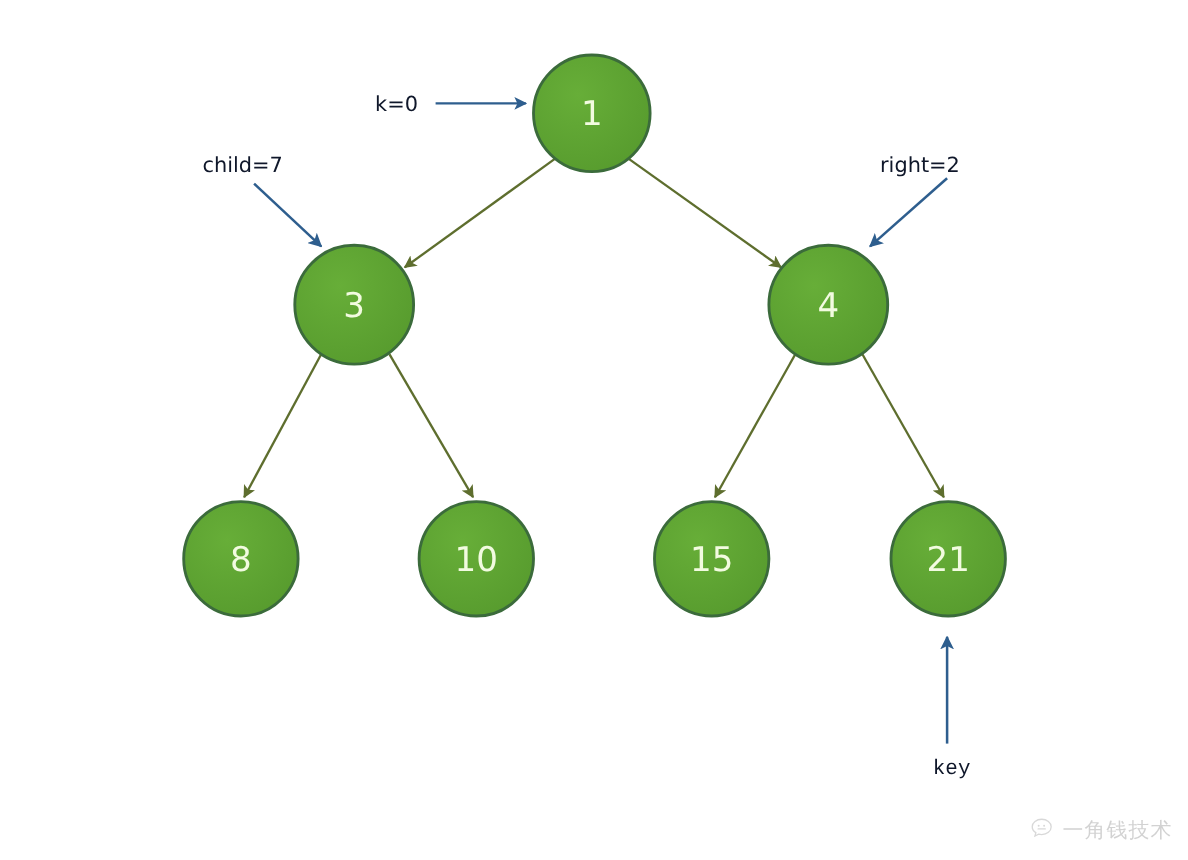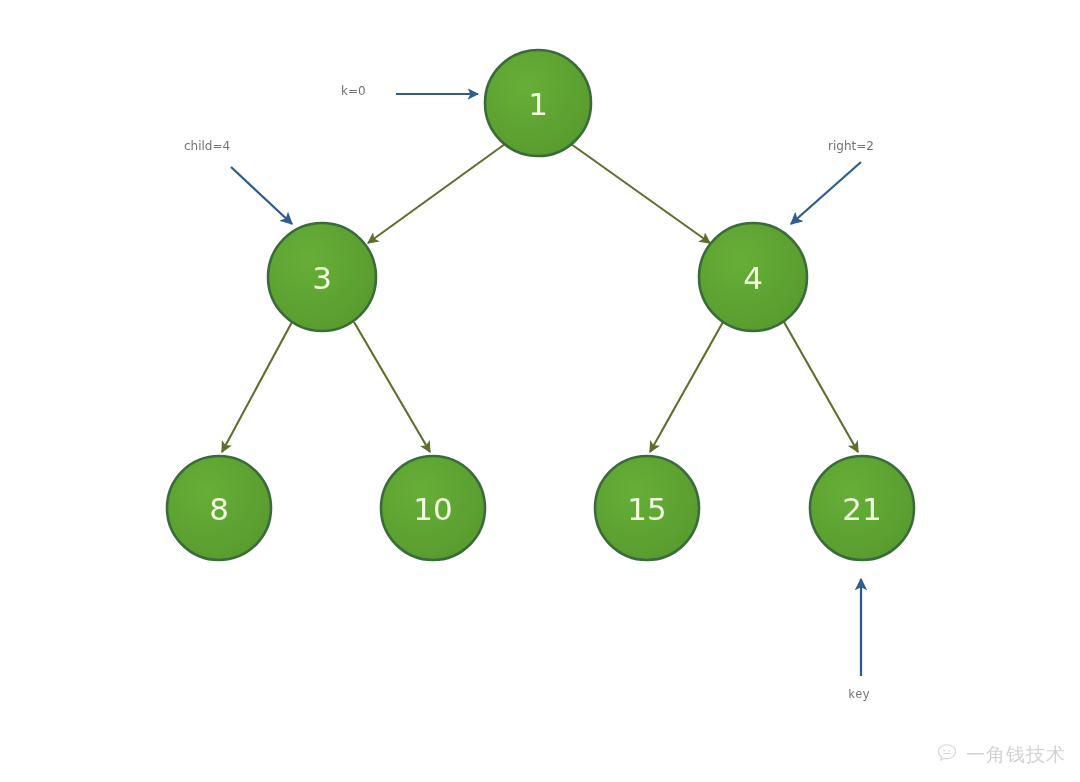--- a/index.html
+++ b/index.html
@@ -25,22 +25,22 @@
   .node-label {
     font-family: "DejaVu Sans", sans-serif;
     fill: #f2fbe0;
     font-size: 31px;
     text-anchor: middle;
     dominant-baseline: central;
   }
   .annot-label {
     position: absolute;
     font-family: "DejaVu Sans", sans-serif;
-    font-size: 12px;
-    color: #737373;
+    font-size: 19px;
+    color: #0f172a;
     white-space: nowrap;
     letter-spacing: 0px;
   }
   #watermark {
     position: absolute;
     right: 14px;
     bottom: 14px;
     display: flex;
     align-items: center;
     gap: 8px;
@@ -117,22 +117,22 @@
 
     <g>
       <line x1="396" y1="94" x2="478" y2="94" stroke="#2E5E8E" stroke-width="2.1" marker-end="url(#arrow-blue)"></line>
       <line x1="231" y1="167" x2="292" y2="224" stroke="#2E5E8E" stroke-width="2.3" marker-end="url(#arrow-blue)"></line>
       <line x1="861" y1="162" x2="791" y2="224" stroke="#2E5E8E" stroke-width="2.3" marker-end="url(#arrow-blue)"></line>
       <line x1="861" y1="676" x2="861" y2="579" stroke="#2E5E8E" stroke-width="2.3" marker-end="url(#arrow-blue)"></line>
     </g>
   </svg>
 
   <div class="annot-label" style="left:341px; top:84px;">k=0</div>
-  <div class="annot-label" style="left:184px; top:139px;">child=4</div>
-  <div class="annot-label" style="left:828px; top:139px;">right=2</div>
+  <div class="annot-label" style="left:184px; top:139px;">child=7</div>
+  <div class="annot-label" style="left:800px; top:139px;">right=2</div>
   <div class="annot-label" style="left:848px; top:688px;font-family:Liberation Mono, monospace;">key</div>
 
   <div id="watermark">
     <span class="wm-icon">
       <svg width="22" height="22" viewBox="0 0 24 24">
         <path d="M12 3C6.8 3 2.6 6.3 2.6 10.4c0 2.4 1.4 4.5 3.6 5.9l-.9 3.4 3.6-1.9c1 .25 2 .38 3.1.38 5.2 0 9.4-3.3 9.4-7.77C21.4 6.3 17.2 3 12 3z" fill="none" stroke="#9a9a9a" stroke-width="1.3"></path>
         <circle cx="9" cy="9.4" r="0.95" fill="#9a9a9a"></circle>
         <circle cx="14.4" cy="9.4" r="0.95" fill="#9a9a9a"></circle>
         <path d="M8.4 12.6 h7.2" stroke="#9a9a9a" stroke-width="1.2" fill="none" stroke-linecap="round"></path>
       </svg>

